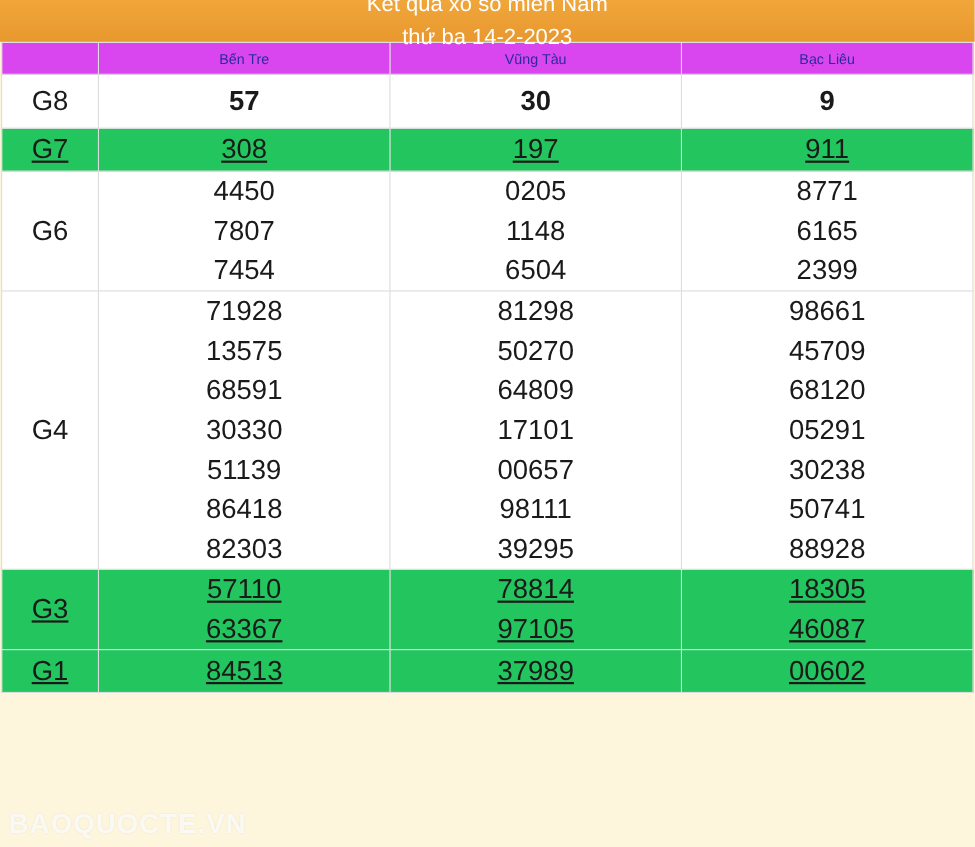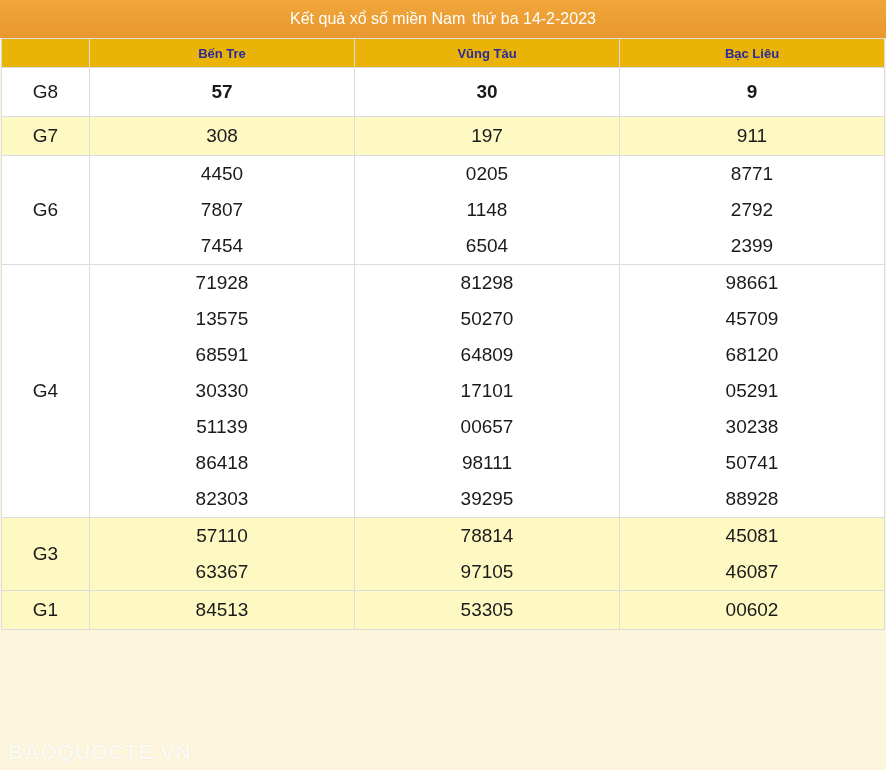--- a/index.html
+++ b/index.html
@@ -31,53 +31,54 @@
   }
   .header-inner {
     position: relative;
     z-index: 2;
     height: 38px;
     display: flex;
     align-items: center;
     justify-content: center;
     gap: 7px;
     color: #fff;
-    font-size: 16px;
+    font-size: 20px;
+    flex-direction: column;
   }
   table.results {
     border-collapse: collapse;
     width: 884px;
     margin: 0 1px;
     table-layout: fixed;
     background: #ffffff;
   }
   table.results td, table.results th {
     border: 1px solid #dcdcdc;
     text-align: center;
     vertical-align: middle;
-    font-size: 19px;
+    font-size: 25px;
     color: #1a1a1a;
     padding: 0;
   }
   col.c-label { width: 88px; }
   col.c-prov  { width: 265px; }
 
   tr.provinces th {
     height: 28px;
     font-size: 13px;
-    font-weight: bold;
+    font-weight: normal;
     color: #2b2b9b;
-    background: #eab308;
+    background: #d946ef;
   }
   td.label {
     font-size: 14px;
     color: #222;
     font-weight: normal;
   }
-  tr.alt td { background: #fef9c3; }
+  tr.alt td { background: #22c55e; text-decoration: underline; }
   tr.plain td { background: #ffffff; }
 
   .num-line {
     line-height: 36px;
     height: 36px;
   }
   td.g8 {
     font-size: 28px;
     font-weight: bold;
     color: #d40000;
@@ -90,21 +91,21 @@
     font-size: 30px;
     font-weight: bold;
     color: #d40000;
     height: 52px;
   }
   td.stack { padding: 4px 0; }
   .watermark {
     position: absolute;
     left: 8px;
     bottom: 6px;
-    font-size: 21px;
+    font-size: 25px;
     font-weight: bold;
     color: rgba(255,255,255,0.75);
     letter-spacing: 1px;
     pointer-events: none;
     text-shadow: 0 0 2px rgba(0,0,0,0.08);
   }
 </style>
 </head>
 <body>
 
@@ -166,21 +167,21 @@
           <div class="num-line">7807</div>
           <div class="num-line">7454</div>
         </td>
         <td class="stack">
           <div class="num-line">0205</div>
           <div class="num-line">1148</div>
           <div class="num-line">6504</div>
         </td>
         <td class="stack">
           <div class="num-line">8771</div>
-          <div class="num-line">2792</div>
+          <div class="num-line">6165</div>
           <div class="num-line">2399</div>
         </td>
       </tr>
 
 
       <tr class="plain">
         <td class="label">G4</td>
         <td class="stack">
           <div class="num-line">71928</div>
           <div class="num-line">13575</div>
@@ -214,33 +215,33 @@
         <td class="label">G3</td>
         <td class="stack">
           <div class="num-line">57110</div>
           <div class="num-line">63367</div>
         </td>
         <td class="stack">
           <div class="num-line">78814</div>
           <div class="num-line">97105</div>
         </td>
         <td class="stack">
-          <div class="num-line">45081</div>
+          <div class="num-line">18305</div>
           <div class="num-line">46087</div>
         </td>
       </tr>
 
 
       <tr class="alt">
         <td class="label">G1</td>
         <td class="g1">
           <div class="num-line">84513</div>
         </td>
         <td class="g1">
-          <div class="num-line">53305</div>
+          <div class="num-line">37989</div>
         </td>
         <td class="g1">
           <div class="num-line">00602</div>
         </td>
       </tr>
 
 
     </tbody>
   </table>
 

